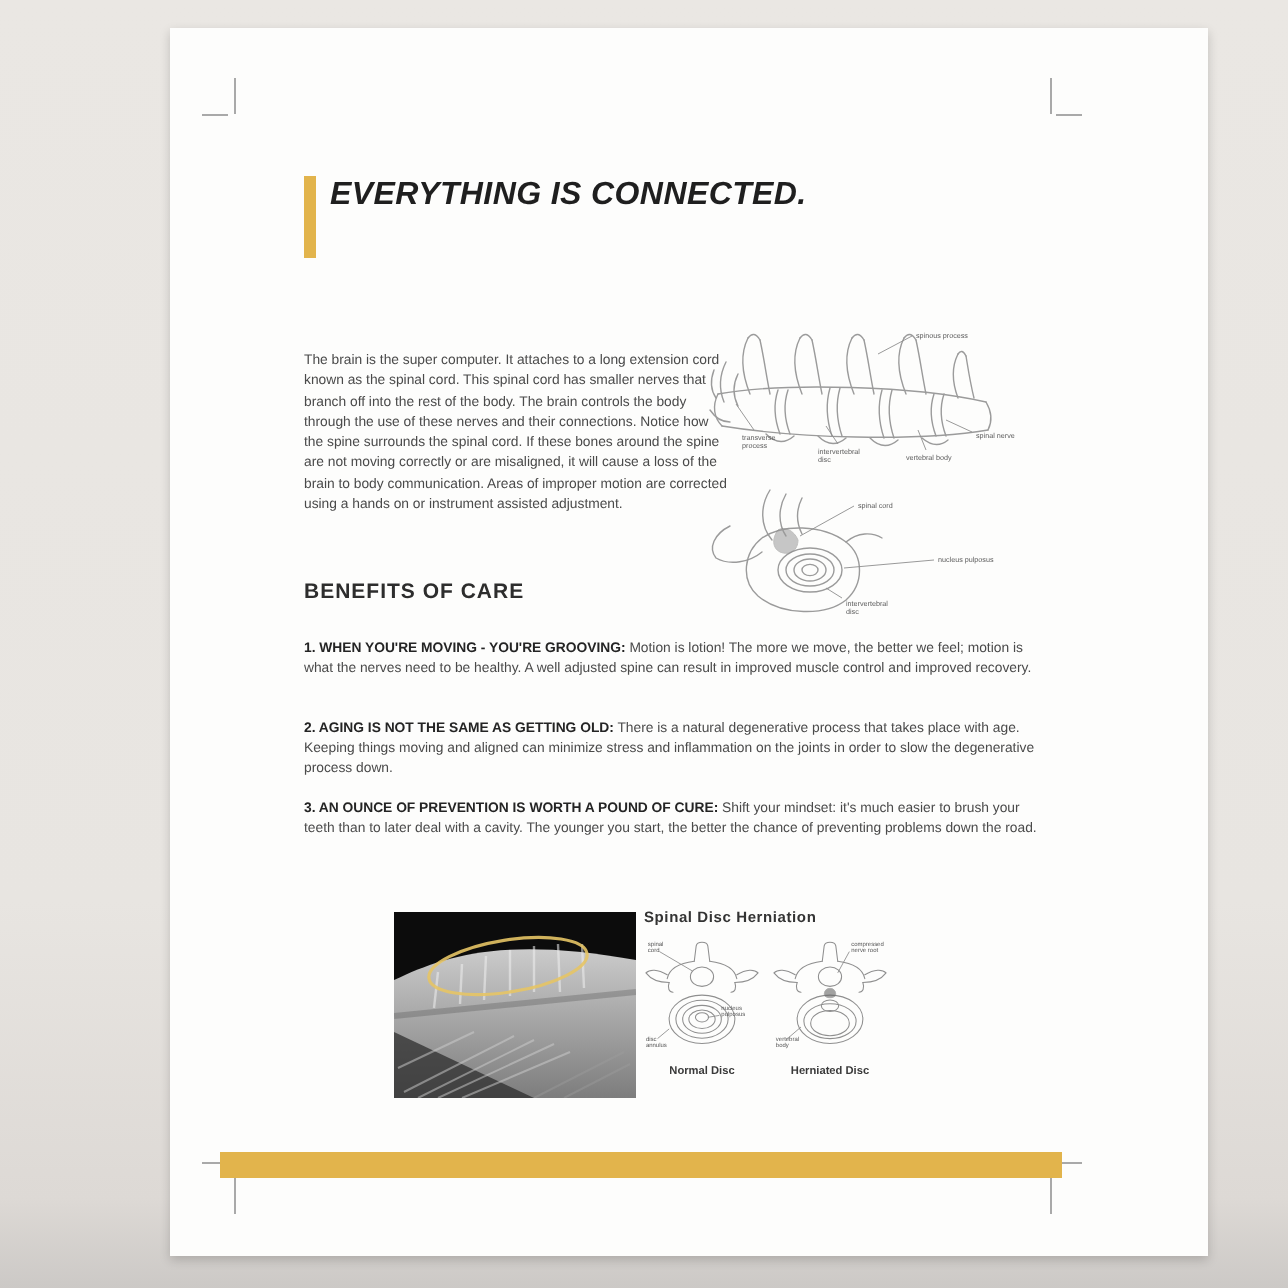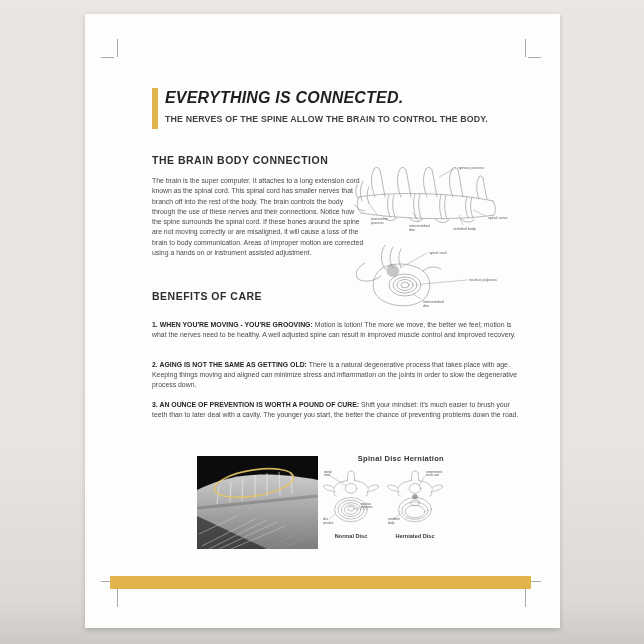--- a/index.html
+++ b/index.html
@@ -3,21 +3,21 @@
 <meta charset="utf-8">
 <style>
   html,body{margin:0;padding:0}
   body{
     width:644px;height:644px;position:relative;overflow:hidden;
     font-family:"Liberation Sans",sans-serif;
     background:linear-gradient(180deg,#eae7e3 0%,#e8e5e1 70%,#ddd9d5 93%,#ccc9c6 100%);
   }
   .sheet{
     position:absolute;left:85px;top:14px;width:475px;height:614px;
-    background:#fdfdfc;box-shadow:0 2px 5px rgba(0,0,0,.18);
+    background:#fdfdfc;box-shadow:0 2px 5px rgba(0,0,0,.18);padding-left:44px;
   }
   .crop{position:absolute;background:#a9a9a9}
   .crop.v{width:1px;height:18px}
   .crop.h{height:1px;width:13px}
 
   .accent-bar{position:absolute;left:67px;top:74px;width:6px;height:41px;background:#e2b44c}
   .title{position:absolute;left:80px;top:75px;font-size:16px;font-weight:bold;font-style:italic;
          letter-spacing:.2px;color:#1f1f1f;white-space:nowrap}
   .subtitle{position:absolute;left:80px;top:100px;font-size:8.8px;font-weight:bold;
             color:#424242;letter-spacing:.15px;white-space:nowrap}
@@ -26,21 +26,21 @@
   .body-text{position:absolute;left:67px;top:162px;width:213px;font-size:6.9px;line-height:10.3px;color:#4a4a4a}
 
   .benefit{position:absolute;left:67px;width:374px;font-size:6.9px;line-height:10.2px;color:#4a4a4a}
   .benefit .lbl{font-weight:bold;color:#242424}
 
   .spine-art{position:absolute;left:268px;top:143px}
 
   .xray{position:absolute;left:112px;top:442px;width:121px;height:93px}
 
   .hern{position:absolute;left:237px;top:440px;width:122px}
-  .hern-title{font-size:7.5px;font-weight:bold;color:#333;text-align:right;letter-spacing:.3px;white-space:nowrap}
+  .hern-title{font-size:7.5px;font-weight:bold;color:#333;text-align:left;letter-spacing:.3px;white-space:nowrap}
   .hern-row{display:flex;justify-content:space-between;margin-top:4px}
   .hern-captions{display:flex;justify-content:space-between;margin-top:2px}
   .hern-cap{width:58px;text-align:center;font-size:5.6px;font-weight:bold;color:#3a3a3a;white-space:nowrap}
 
   .gold-bar{position:absolute;left:25px;top:562px;width:421px;height:13px;background:#e2b44c}
 
   svg .sketch{stroke:#9b9b9b;stroke-width:.7;fill:none;stroke-linecap:round}
   svg .leader{stroke:#8d8d8d;stroke-width:.45;fill:none}
   svg .lab{font-family:"Liberation Sans",sans-serif;font-size:3.6px;fill:#5d5d5d}
   svg .lab2{font-family:"Liberation Sans",sans-serif;font-size:3.1px;fill:#555}
@@ -55,23 +55,21 @@
   <div class="crop h" style="left:16px;top:43px"></div>
   <div class="crop v" style="left:440px;top:25px"></div>
   <div class="crop h" style="left:443px;top:43px"></div>
   <div class="crop v" style="left:32px;top:575px"></div>
   <div class="crop h" style="left:16px;top:567px"></div>
   <div class="crop v" style="left:440px;top:575px"></div>
   <div class="crop h" style="left:443px;top:567px"></div>
 
   <div class="accent-bar"></div>
   <div class="title">EVERYTHING IS CONNECTED.</div>
-  <div class="subtitle">THE NERVES OF THE SPINE ALLOW THE BRAIN TO CONTROL THE BODY.</div>
-
-  <div class="h2" style="left:67px;top:140px">THE BRAIN BODY CONNECTION</div>
+
   <div class="body-text">The brain is the super computer. It attaches to a long extension cord known as the spinal cord. This spinal cord has smaller nerves that branch off into the rest of the body. The brain controls the body through the use of these nerves and their connections. Notice how the spine surrounds the spinal cord. If these bones around the spine are not moving correctly or are misaligned, it will cause a loss of the brain to body communication. Areas of improper motion are corrected using a hands on or instrument assisted adjustment.</div>
 
   <svg class="spine-art" width="158" height="155" viewBox="0 0 158 155">
 
     <path class="sketch" d="M6,40 C40,34 105,36 140,44"></path>
     <path class="sketch" d="M8,56 C45,62 105,64 141,58"></path>
     <path class="sketch" d="M6,40 C3,46 4,52 8,56"></path>
     <path class="sketch" d="M140,44 C143,49 143,54 141,58"></path>
 
     <path class="sketch" d="M36,38 C34,44 34,52 37,60"></path>

